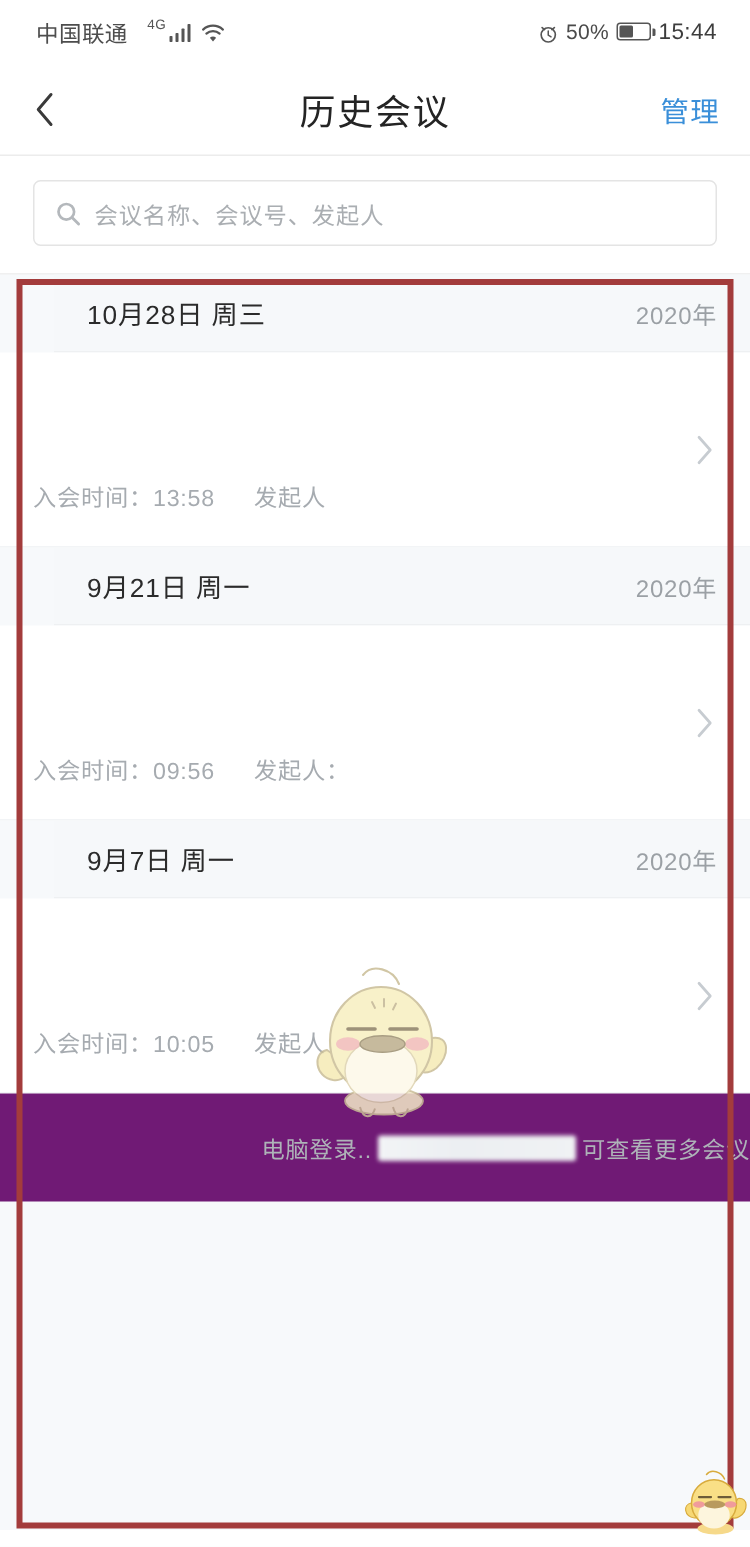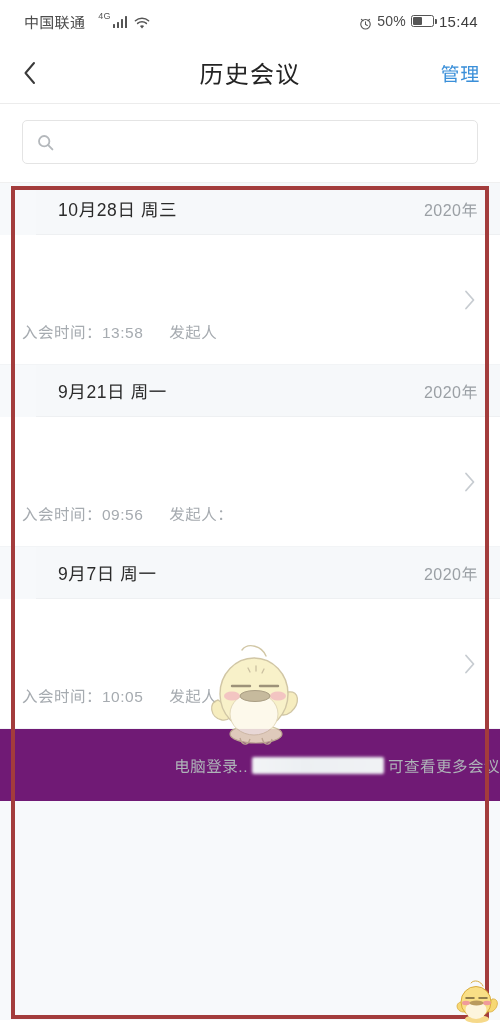--- a/index.html
+++ b/index.html
@@ -348,20 +348,21 @@
   </div>
 
   <div class="search-wrap">
     <div class="search-box">
       <span class="search-icon">
         <svg viewBox="0 0 17 17" width="17" height="17">
           <circle cx="7.2" cy="7.2" r="5.2" stroke="#b4b8bc" stroke-width="1.8" fill="none"></circle>
           <path d="M11.2 11.2 L15.4 15.4" stroke="#b4b8bc" stroke-width="1.9" stroke-linecap="round"></path>
         </svg>
       </span>
+      <span class="search-placeholder">会议名称、会议号、发起人</span>
     </div>
   </div>
 
   <div class="list-area">
     <div id="list-root">
         <div class="date-header">
           <span class="date-label">10月28日 周三</span>
           <span class="date-year">2020年</span>
         </div>
         <div class="meeting-card">

